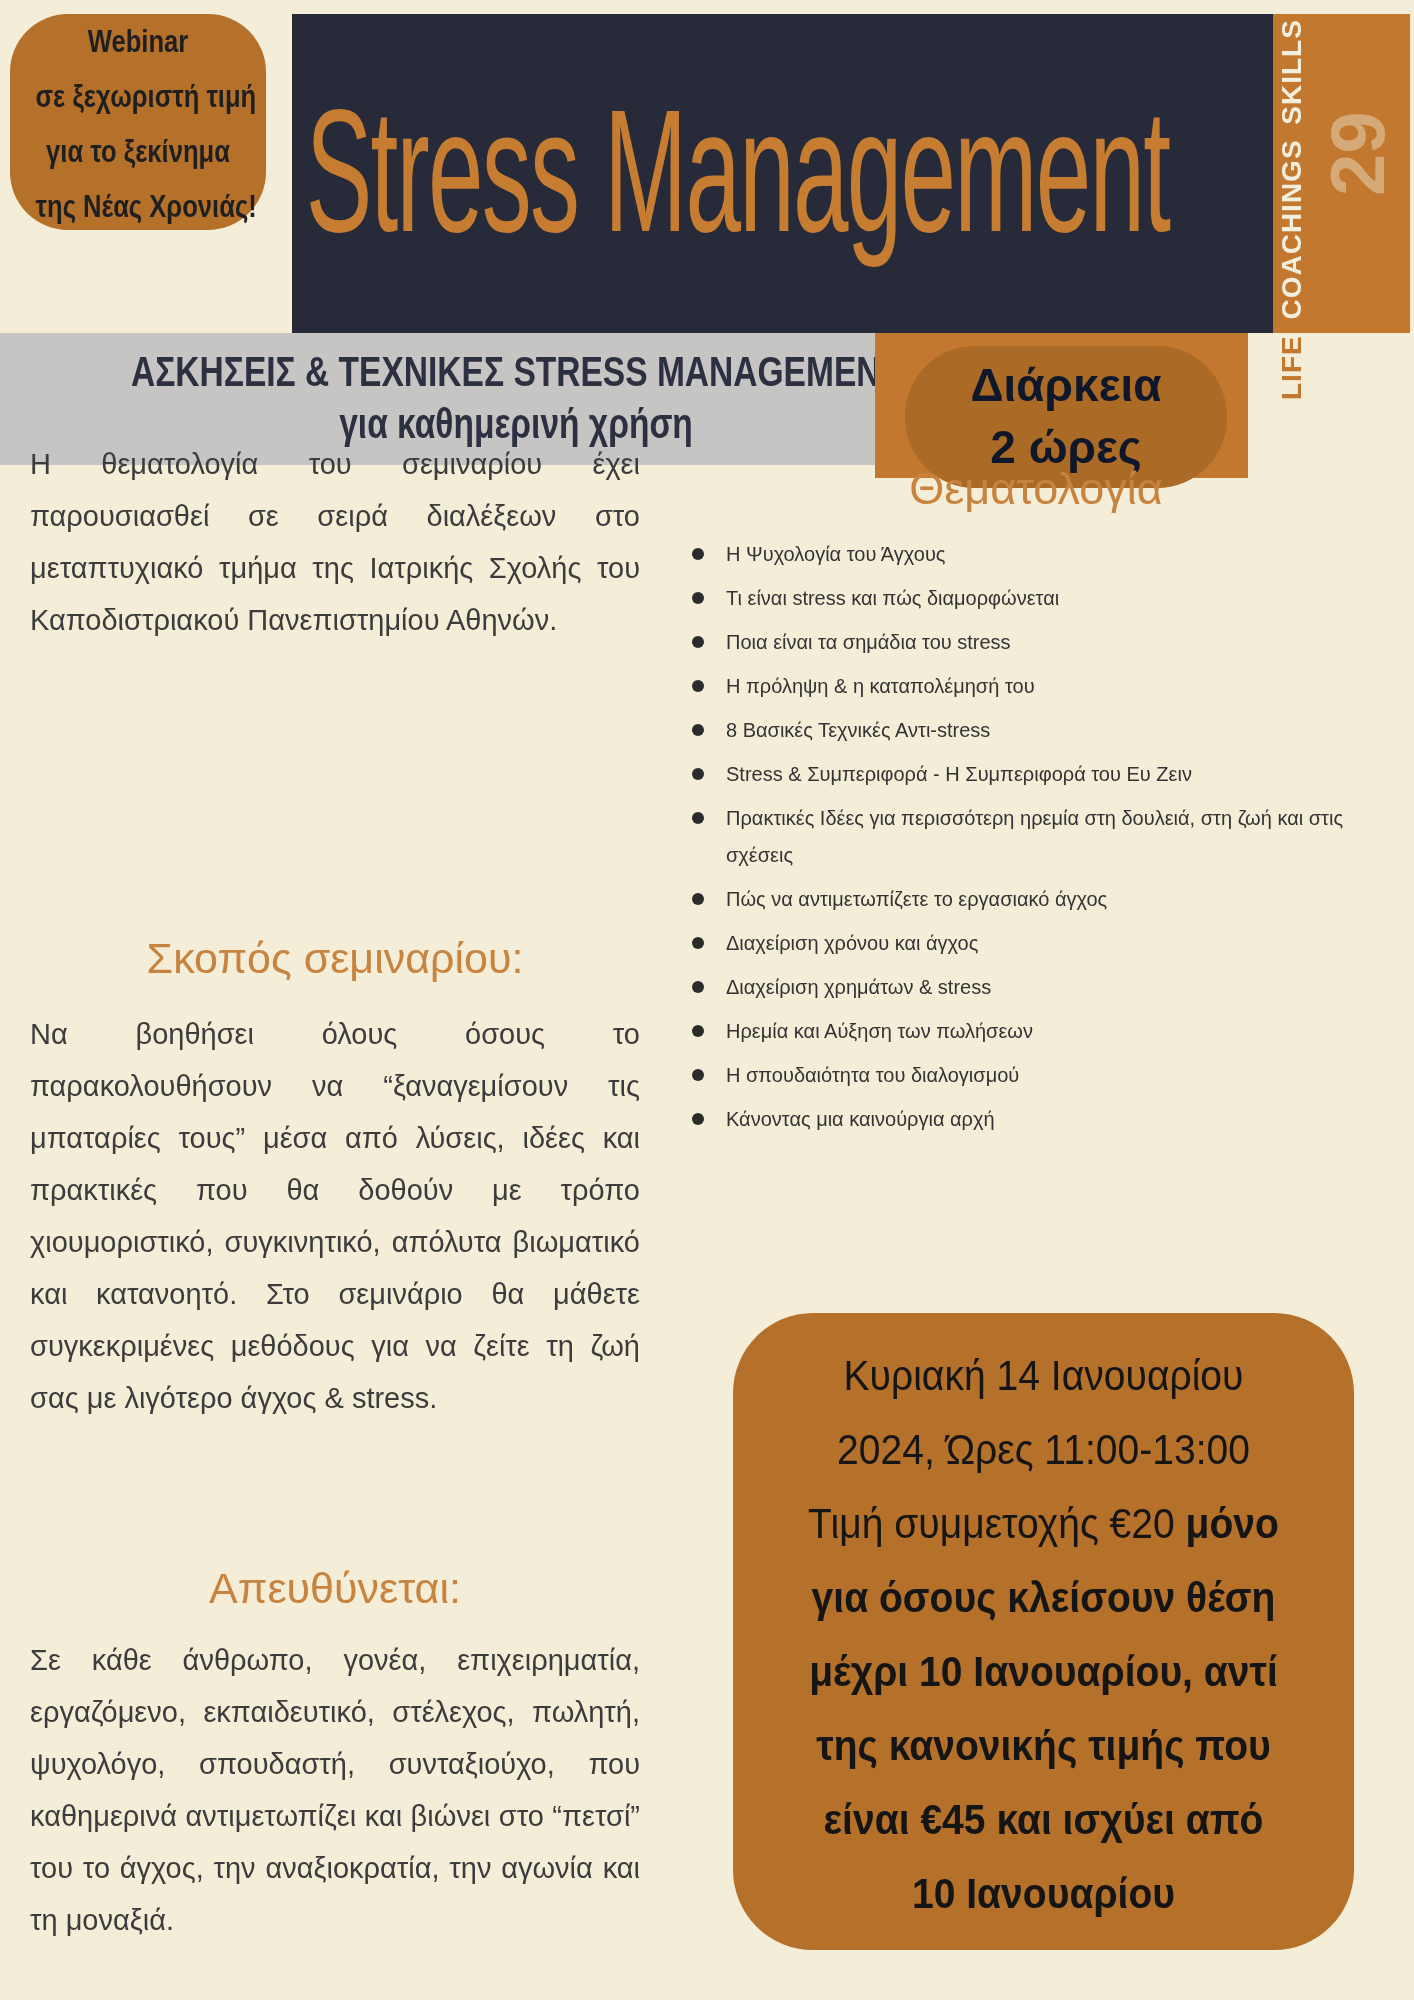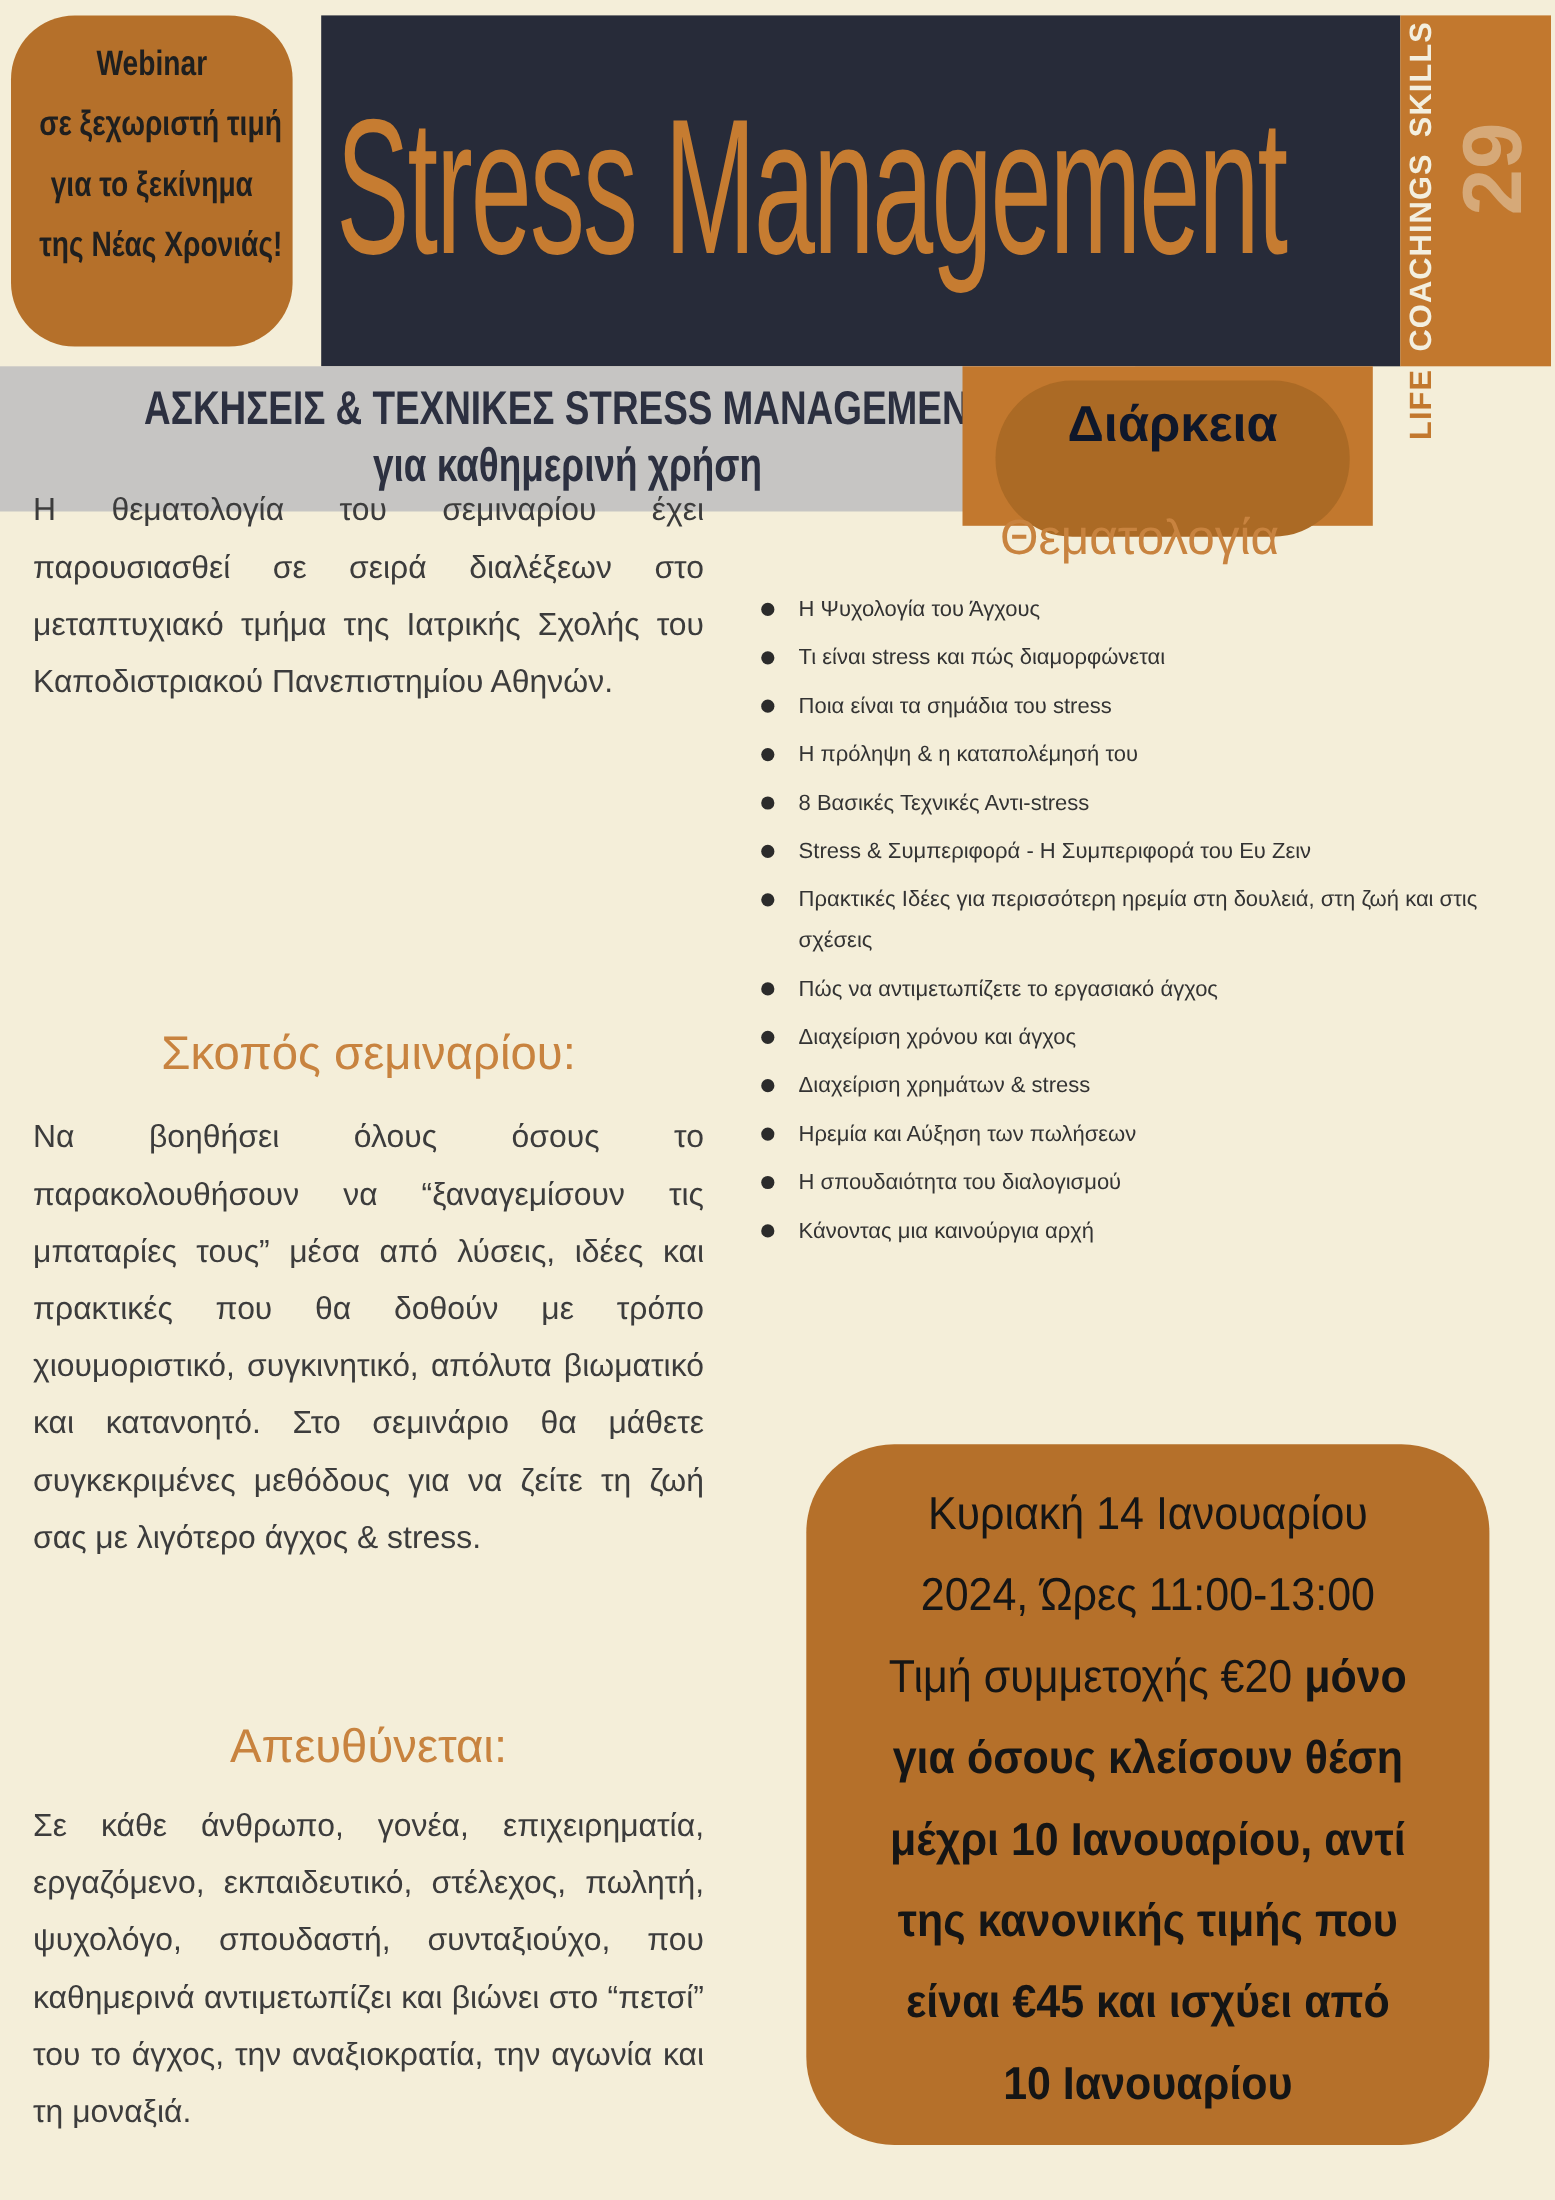--- a/index.html
+++ b/index.html
@@ -6,24 +6,24 @@
   #page{
     position:relative;width:1414px;height:2000px;
     background:#f4eed9;overflow:hidden;
     font-family:"Liberation Sans", sans-serif;
     -webkit-font-smoothing:antialiased;
   }
   .cond{display:block;white-space:nowrap;transform-origin:50% 50%;}
 
   
   #webinar-badge{
-    position:absolute;left:10px;top:14px;width:256px;height:301px;
+    position:absolute;left:10px;top:14px;width:256px;height:216px;
     background:#b5702a;border-radius:58px;
     color:#1f1f1f;font-weight:bold;font-size:32px;line-height:55px;
-    text-align:center;padding-top:16px;box-sizing:border-box;
+    text-align:center;padding-top:0;box-sizing:border-box;
   }
   #webinar-badge .cond{transform:scaleX(0.8);}
 
   
   #masthead{
     position:absolute;left:292px;top:14px;width:981px;height:319px;
     background:#272b39;display:flex;align-items:center;
   }
   #masthead-title{
     font-size:175px;font-weight:400;color:#c67c31;letter-spacing:-3px;
@@ -139,20 +139,21 @@
   </div>
 
   <div id="subtitle-bar">
     <span class="cond">ΑΣΚΗΣΕΙΣ &amp; ΤΕΧΝΙΚΕΣ STRESS MANAGEMENT</span>
     <span class="cond">για καθημερινή χρήση</span>
   </div>
 
   <div id="duration-box"></div>
   <div id="duration-pill">
     <span class="cond">Διάρκεια</span>
+    <span class="cond">2 ώρες</span>
   </div>
 
   <div id="left-col">
     <p class="para" id="intro-paragraph">Η θεματολογία του σεμιναρίου έχει παρουσιασθεί σε σειρά διαλέξεων στο μεταπτυχιακό τμήμα της Ιατρικής Σχολής του Καποδιστριακού Πανεπιστημίου Αθηνών.</p>
     <h2 class="section-heading" id="purpose-heading">Σκοπός σεμιναρίου:</h2>
     <p class="para" id="purpose-paragraph">Να βοηθήσει όλους όσους το παρακολουθήσουν να “ξαναγεμίσουν τις μπαταρίες τους” μέσα από λύσεις, ιδέες και πρακτικές που θα δοθούν με τρόπο χιουμοριστικό, συγκινητικό, απόλυτα βιωματικό και κατανοητό. Στο σεμινάριο θα μάθετε συγκεκριμένες μεθόδους για να ζείτε τη ζωή σας με λιγότερο άγχος &amp; stress.</p>
     <h2 class="section-heading" id="audience-heading">Απευθύνεται:</h2>
     <p class="para" id="audience-paragraph">Σε κάθε άνθρωπο, γονέα, επιχειρηματία, εργαζόμενο, εκπαιδευτικό, στέλεχος, πωλητή, ψυχολόγο, σπουδαστή, συνταξιούχο, που καθημερινά αντιμετωπίζει και βιώνει στο “πετσί” του το άγχος, την αναξιοκρατία, την αγωνία και τη μοναξιά.</p>
   </div>
 

